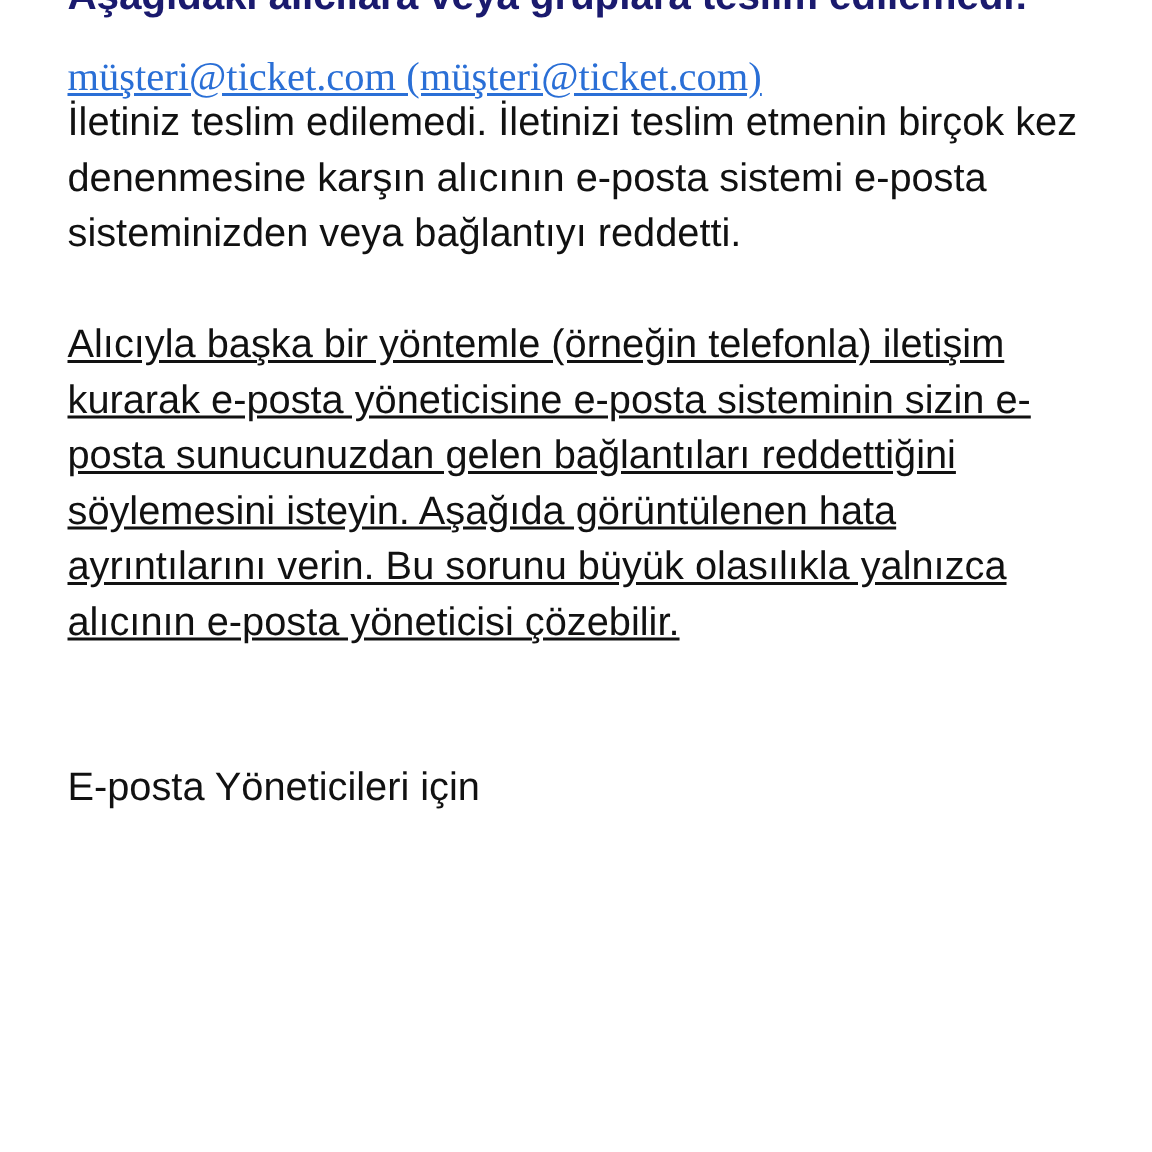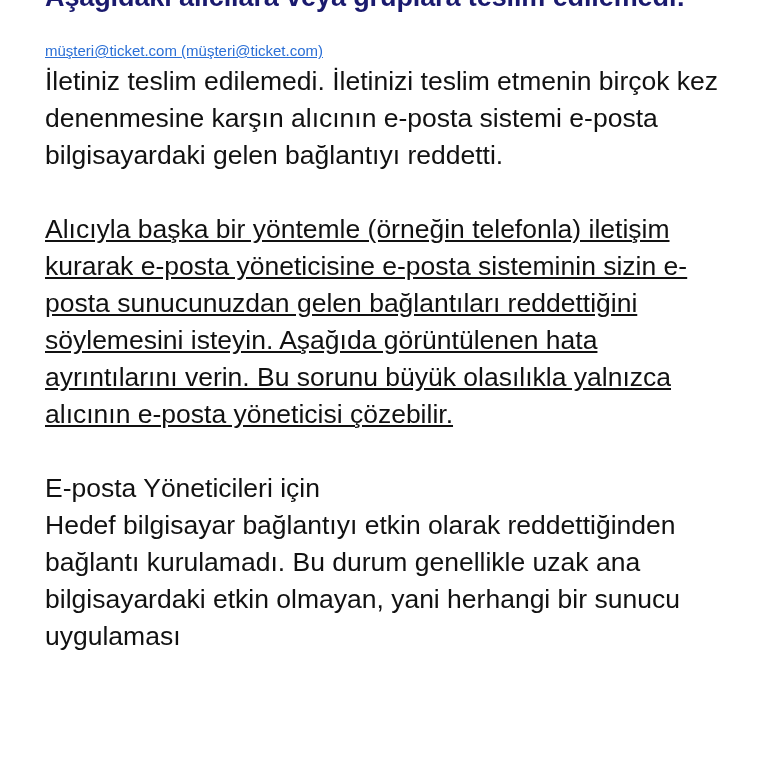--- a/index.html
+++ b/index.html
@@ -22,22 +22,22 @@
     .title {
       font-family: "Liberation Sans", sans-serif;
       font-weight: bold;
       font-size: 27px;
       line-height: 37px;
       margin: 0;
       letter-spacing: -0.1px;
     }
     .recipient {
       margin-top: 23px;
-      font-family: Liberation Sans, sans-serif;
-      font-size: 15px;
+      font-family: Liberation Serif, serif;
+      font-size: 27px;
       line-height: 24px;
       display: block;
       text-decoration: underline;
       cursor: pointer;
     }
     .para {
       font-family: "Liberation Sans", sans-serif;
       font-size: 26.5px;
       line-height: 37px;
       color: #111111;
@@ -49,23 +49,22 @@
     }
   </style>
 </head>
 <body style="background: rgb(255, 255, 255);">
 
 <div class="page">
   <h1 class="title" style="color: rgb(26, 26, 110);">Aşağıdaki alıcılara veya gruplara teslim edilemedi:</h1>
 
   <a class="recipient" style="color: rgb(42, 111, 214);">müşteri@ticket.com (müşteri@ticket.com)</a>
 
-  <p class="para" style="color: rgb(17, 17, 17);">İletiniz teslim edilemedi. İletinizi teslim etmenin birçok kez denenmesine karşın alıcının e-posta sistemi e-posta bilgisayardaki gelen bağlantıyı reddetti.</p>
+  <p class="para" style="color: rgb(17, 17, 17);">İletiniz teslim edilemedi. İletinizi teslim etmenin birçok kez denenmesine karşın alıcının e-posta sistemi e-posta sisteminizden veya bağlantıyı reddetti.</p>
 
   <div class="gap"></div>
 
   <p class="para" style="color: rgb(17, 17, 17); text-decoration: underline;">Alıcıyla başka bir yöntemle (örneğin telefonla) iletişim kurarak e-posta yöneticisine e-posta sisteminin sizin e-posta sunucunuzdan gelen bağlantıları reddettiğini söylemesini isteyin. Aşağıda görüntülenen hata ayrıntılarını verin. Bu sorunu büyük olasılıkla yalnızca alıcının e-posta yöneticisi çözebilir.</p>
 
   <div class="gap"></div>
 
-  <p class="para" style="color: rgb(17, 17, 17);">E-posta Yöneticileri için</p>
-  <p class="para" style="color: rgb(17, 17, 17);">Hedef bilgisayar bağlantıyı etkin olarak reddettiğinden bağlantı kurulamadı. Bu durum genellikle uzak ana bilgisayardaki etkin olmayan, yani herhangi bir sunucu uygulaması</p>
+  <p class="para" style="color: rgb(17, 17, 17); margin-top: 36px;">E-posta Yöneticileri için</p>
 </div>
 
 </body></html>

